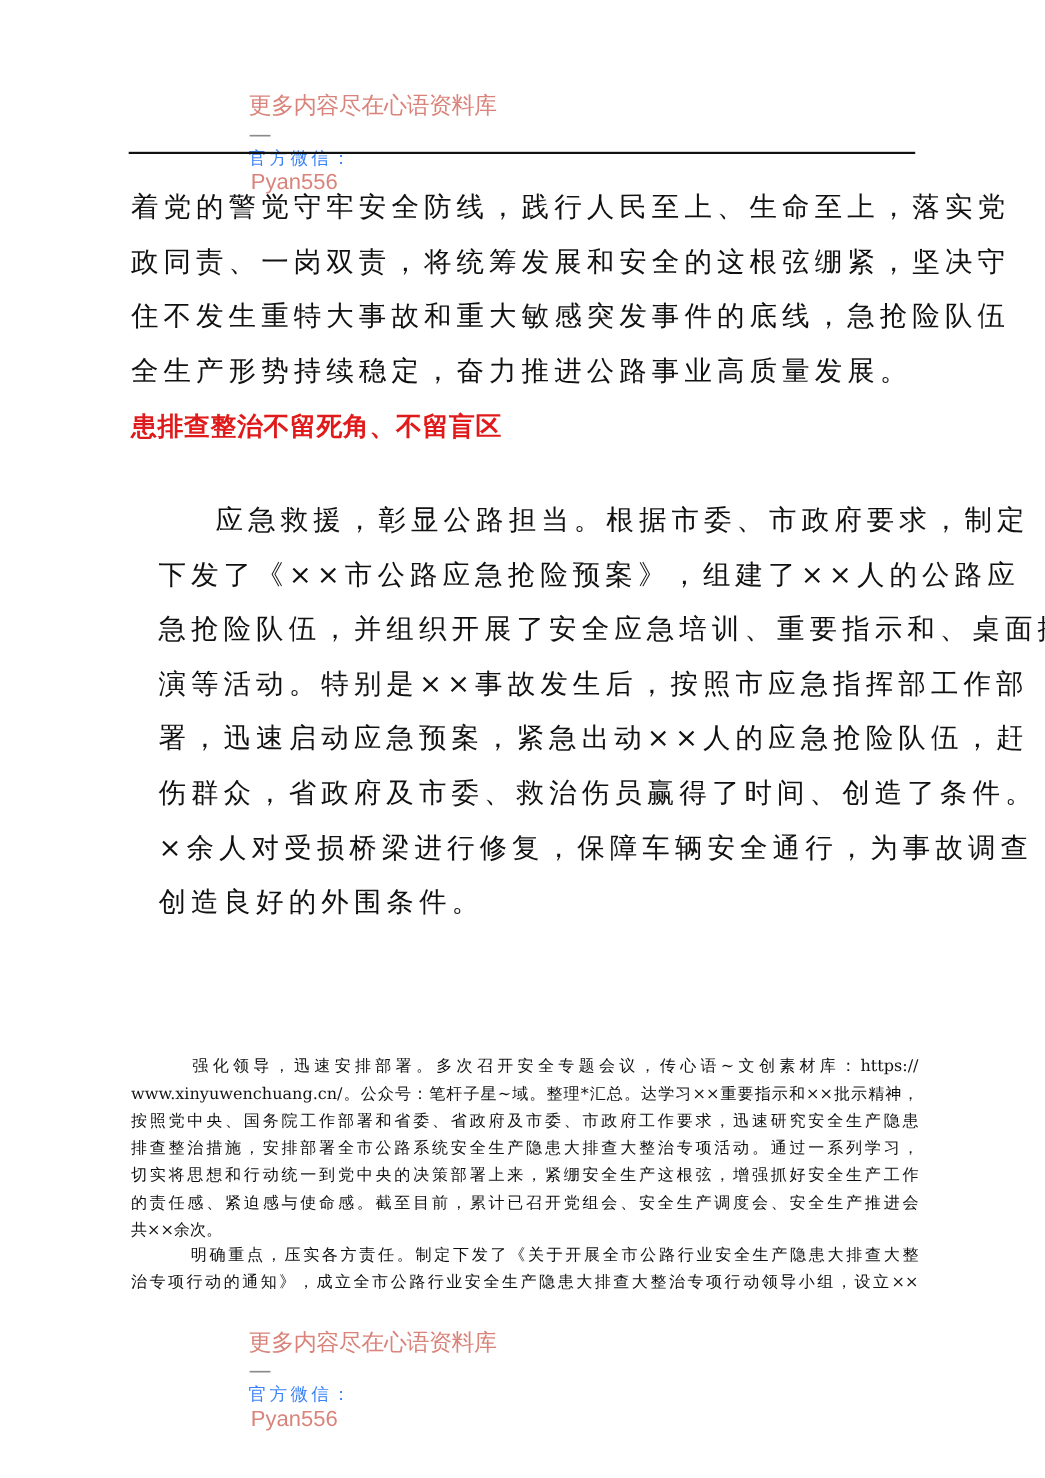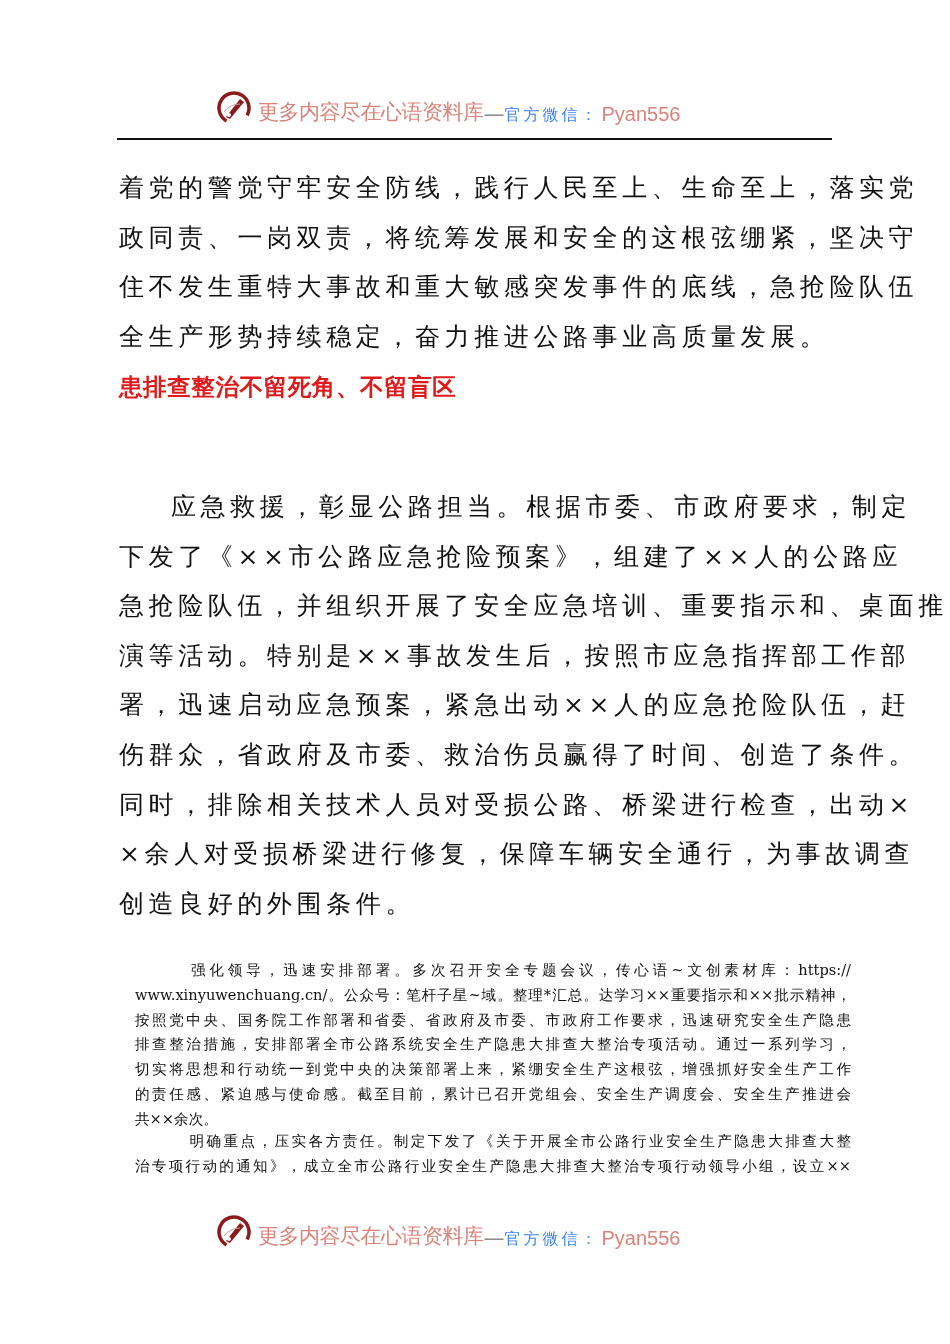--- a/index.html
+++ b/index.html
@@ -1,38 +1,38 @@
 <!DOCTYPE html>
 <html><head>
 <meta charset="utf-8">
 <style>
   html, body { margin: 0; padding: 0; background: #ffffff; }
   body { width: 950px; height: 1344px; position: relative; overflow: hidden;
          font-family: "DejaVu Serif", "Liberation Serif", serif; color: #111; }
-  .banner { position: absolute; left: 216px; height: 44px; display: flex; align-items: flex-end; white-space: nowrap; }
+  .banner { position: absolute; left: 226px; height: 44px; display: flex; align-items: flex-start; white-space: nowrap; flex-direction: column; }
   .banner.top { top: 82px; }
   .banner.bottom { top: 1206px; }
   .logo { width: 36px; height: 36px; margin-right: 6px; }
   .banner-red { color: #d9837a; font-size: 21px; font-family: "DejaVu Serif", serif; letter-spacing: -0.5px; }
   .banner-dash { color: #8a8a8a; font-size: 21px; font-family: "DejaVu Sans", sans-serif; }
   .banner-gray { color: #3b82f6; font-size: 16px; font-family: "DejaVu Serif", serif; letter-spacing: 3px; }
   .banner-id { color: #d9837a; font-size: 20px; font-family: "Liberation Sans", sans-serif; margin-left: 2px; }
   .rule { position: absolute; left: 117px; width: 715px; top: 138px; height: 2px; background: #111; }
 
   .big { position: absolute; left: 119px; width: 716px; font-size: 25px; line-height: 49.6px;
          letter-spacing: 4.6px; text-align: justify; text-align-last: left; }
   .para1 { top: 163px; }
   .heading { position: absolute; left: 119px; width: 716px; top: 363px; color: #e01a1a; font-weight: bold;
              font-family: "DejaVu Sans", sans-serif; font-size: 23.5px; line-height: 49.6px; letter-spacing: 0.6px; }
   .heading .indent { display: inline-block; width: 52px; }
-  .para2 { top: 482px; }
+  .para2 { top: 448px; margin-left: 25px; }
   .para2 .indent { display: inline-block; width: 52px; }
 
   .small { position: absolute; left: 119px; width: 716px; font-size: 14.6px; line-height: 24.8px;
-           text-align: justify; font-family: "DejaVu Serif", serif; color: #111; margin-left: 16px; }
+           text-align: justify; font-family: "DejaVu Serif", serif; color: #111; }
   .small .indent { display: inline-block; width: 52px; }
   .sp1 { top: 958px; }
   .sp2 { top: 1129px; }
   .line { display: block; white-space: nowrap; }
   .line-j { display: block; text-align: justify; text-align-last: justify; white-space: nowrap; }
 </style>
 </head>
 <body>
 
 <div class="banner top">
@@ -61,21 +61,20 @@
   <span class="line">患排查整治不留死角、不留盲区</span>
 </div>
 
 <div class="big para2">
   <span class="line"><span class="indent"></span><span>应急救援，彰显公路担当。根据市委、市政府要求，制定</span></span>
   <span class="line-j">下发了《××市公路应急抢险预案》，组建了××人的公路应</span>
   <span class="line-j">急抢险队伍，并组织开展了安全应急培训、重要指示和、桌面推</span>
   <span class="line-j">演等活动。特别是××事故发生后，按照市应急指挥部工作部</span>
   <span class="line-j">署，迅速启动应急预案，紧急出动××人的应急抢险队伍，赶</span>
   <span class="line">伤群众，省政府及市委、救治伤员赢得了时间、创造了条件。</span>
-  <span class="line-j">同时，排除相关技术人员对受损公路、桥梁进行检查，出动×</span>
   <span class="line-j">×余人对受损桥梁进行修复，保障车辆安全通行，为事故调查</span>
   <span class="line">创造良好的外围条件。</span>
 </div>
 
 <div class="small sp1">
   <span class="line-j"><span class="indent"></span><span>强化领导，迅速安排部署。多次召开安全专题会议，传心语~文创素材库：https://</span></span>
   <span class="line-j">www.xinyuwenchuang.cn/。公众号：笔杆子星~域。整理*汇总。达学习××重要指示和××批示精神，</span>
   <span class="line-j">按照党中央、国务院工作部署和省委、省政府及市委、市政府工作要求，迅速研究安全生产隐患</span>
   <span class="line-j">排查整治措施，安排部署全市公路系统安全生产隐患大排查大整治专项活动。通过一系列学习，</span>
   <span class="line-j">切实将思想和行动统一到党中央的决策部署上来，紧绷安全生产这根弦，增强抓好安全生产工作</span>

